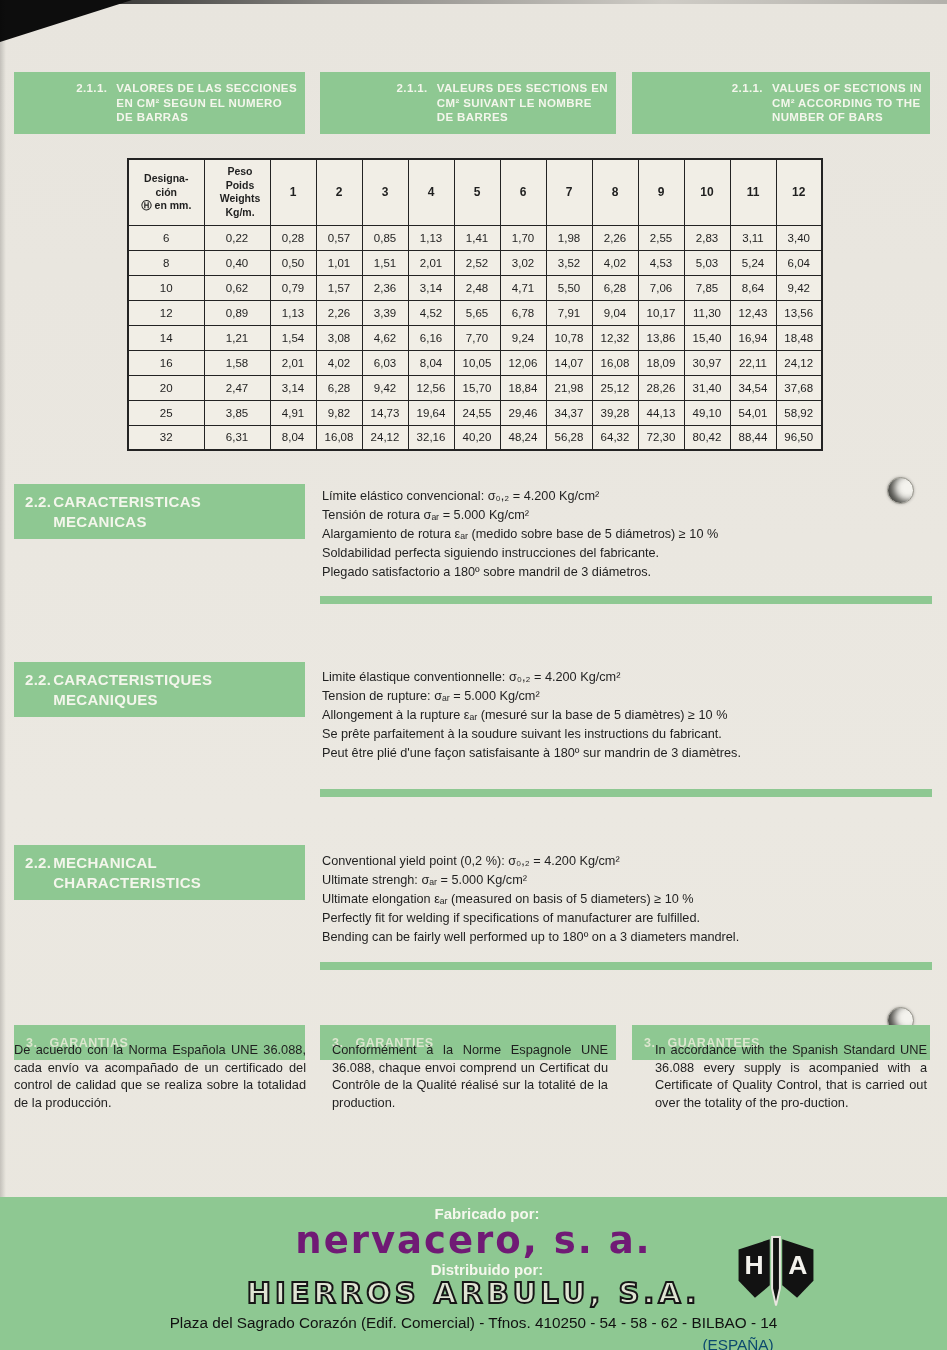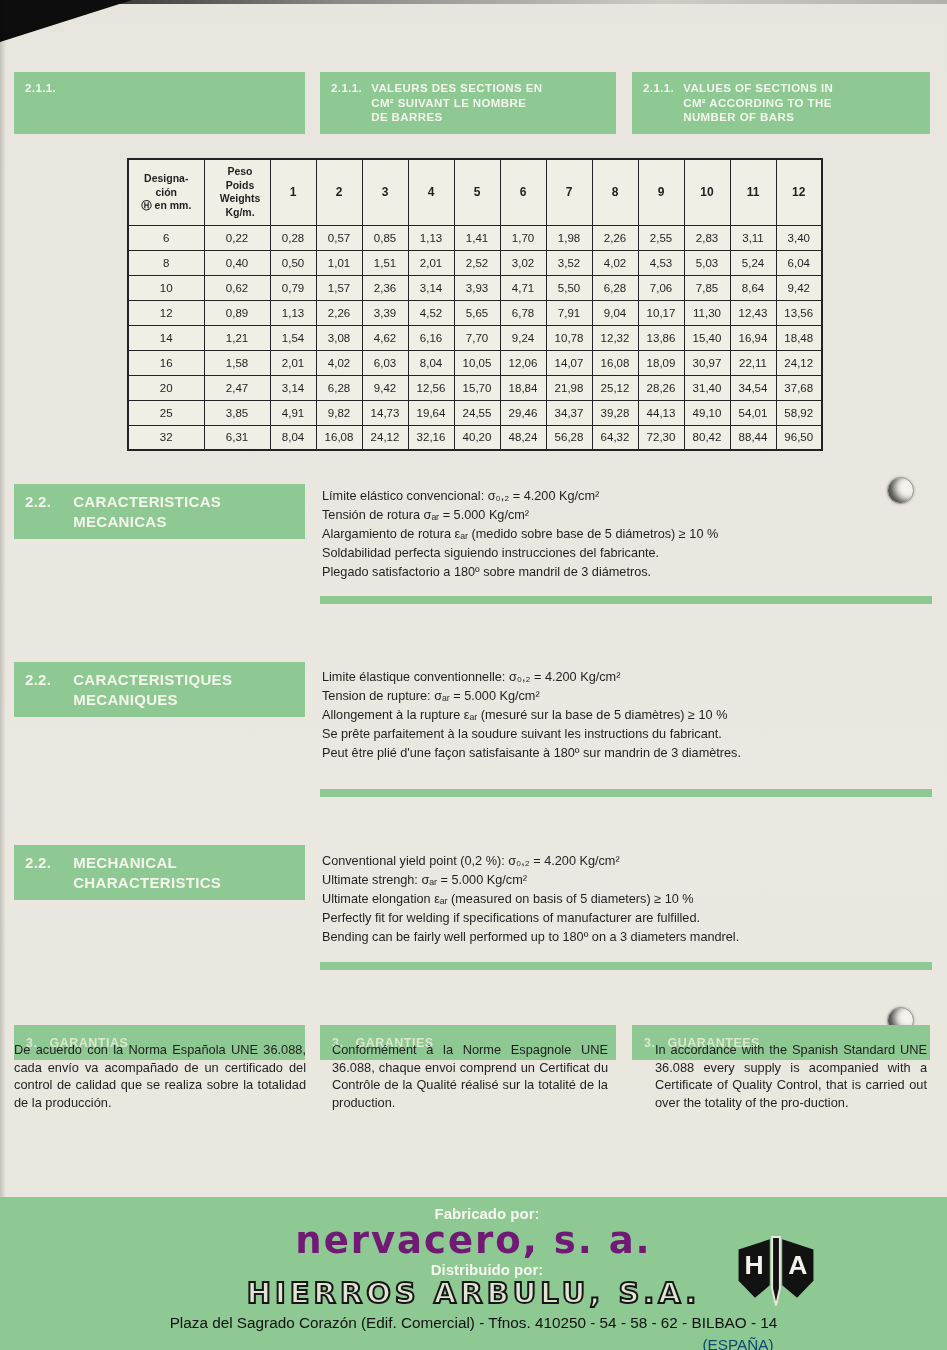--- a/index.html
+++ b/index.html
@@ -17,39 +17,39 @@
   .left-edge { position: absolute; left: 0; top: 0; bottom: 0; width: 6px;
     background: linear-gradient(to right, rgba(0,0,0,.16), rgba(0,0,0,0)); }
   .hole { position: absolute; left: 887px; width: 27px; height: 27px; border-radius: 50%;
     background: #f4f3ee; border: 1px solid #97958c;
     box-shadow: inset 7px -3px 7px -1px rgba(45,45,40,.85), 0 0 3px rgba(0,0,0,.25); }
   .hole-1 { top: 477px; } .hole-2 { top: 1007px; }
 
   
   .hdr-box { position: absolute; top: 72px; height: 62px; background: #8ec892;
     color: #f4f6ec; font-weight: bold; font-size: 11.5px; line-height: 14.5px;
-    letter-spacing: .4px; display: flex; gap: 9px; padding: 9px 8px 0 11px; }
+    letter-spacing: .4px; display: flex; gap: 9px; padding: 9px 8px 0 11px; justify-content: flex-end; }
   .hdr-1 { left: 14px;  width: 291px; }
   .hdr-2 { left: 320px; width: 296px; }
   .hdr-3 { left: 632px; width: 298px; }
 
   
   .table-wrap { position: absolute; top: 158px; left: 127px; }
   table { border-collapse: collapse; border: 2px solid #232323; background: #f1eee6; }
   th, td { border: 1px solid #232323; text-align: center; padding: 0; }
   th { height: 66px; vertical-align: middle; }
   .head-col1 { width: 76px; font-size: 10.5px; font-weight: bold; line-height: 13.5px; }
   .head-col2 { width: 66px; font-size: 10.5px; font-weight: bold; line-height: 13.5px; padding-left: 6px; }
   .num-th { width: 46px; font-size: 12px; font-weight: bold; }
   tbody td { height: 25px; font-size: 11.5px; }
 
   
   .mech-label { position: absolute; left: 14px; width: 291px; height: 55px;
     background: #8ec892; color: #f4f6ec; font-weight: bold; font-size: 15px;
-    line-height: 19.5px; letter-spacing: .3px; display: flex; gap: 22px; padding: 8px 8px 0 11px; }
+    line-height: 19.5px; letter-spacing: .3px; display: flex; gap: 2px; padding: 8px 8px 0 11px; }
   .mech-es { top: 484px; } .mech-fr { top: 662px; } .mech-en { top: 845px; }
   .mech-text { position: absolute; left: 322px; width: 614px; font-size: 12.7px; line-height: 19px; }
   .mtext-es { top: 487px; } .mtext-fr { top: 668px; } .mtext-en { top: 852px; }
   .divider { position: absolute; left: 320px; width: 612px; height: 8px; background: #8ec892; }
   .div-1 { top: 596px; } .div-2 { top: 789px; } .div-3 { top: 962px; }
 
   
   .g-hdr { position: absolute; top: 1025px; height: 35px; background: #8ec892;
     color: #dde6cf; font-weight: bold; font-size: 12.5px; letter-spacing: .5px;
     display: flex; gap: 12px; align-items: center; padding: 0 12px; }
@@ -82,20 +82,25 @@
 <div class="page">
 
   <div class="top-edge"></div>
   <div class="corner-wedge"></div>
   <div class="left-edge"></div>
   <div class="hole hole-1"></div>
   <div class="hole hole-2"></div>
 
   <div class="hdr-box hdr-1">
     <span>2.1.1.</span>
+    <span>
+      <div>VALORES DE LAS SECCIONES</div>
+      <div>EN CM² SEGUN EL NUMERO</div>
+      <div>DE BARRAS</div>
+    </span>
   </div>
   <div class="hdr-box hdr-2">
     <span>2.1.1.</span>
     <span>
       <div>VALEURS DES SECTIONS EN</div>
       <div>CM² SUIVANT LE NOMBRE</div>
       <div>DE BARRES</div>
     </span>
   </div>
   <div class="hdr-box hdr-3">
@@ -185,21 +190,21 @@
             <td>5,24</td>
             <td>6,04</td>
           </tr>
           <tr>
             <td>10</td>
             <td>0,62</td>
             <td>0,79</td>
             <td>1,57</td>
             <td>2,36</td>
             <td>3,14</td>
-            <td>3,93</td>
+            <td>2,48</td>
             <td>4,71</td>
             <td>5,50</td>
             <td>6,28</td>
             <td>7,06</td>
             <td>7,85</td>
             <td>8,64</td>
             <td>9,42</td>
           </tr>
           <tr>
             <td>12</td>

